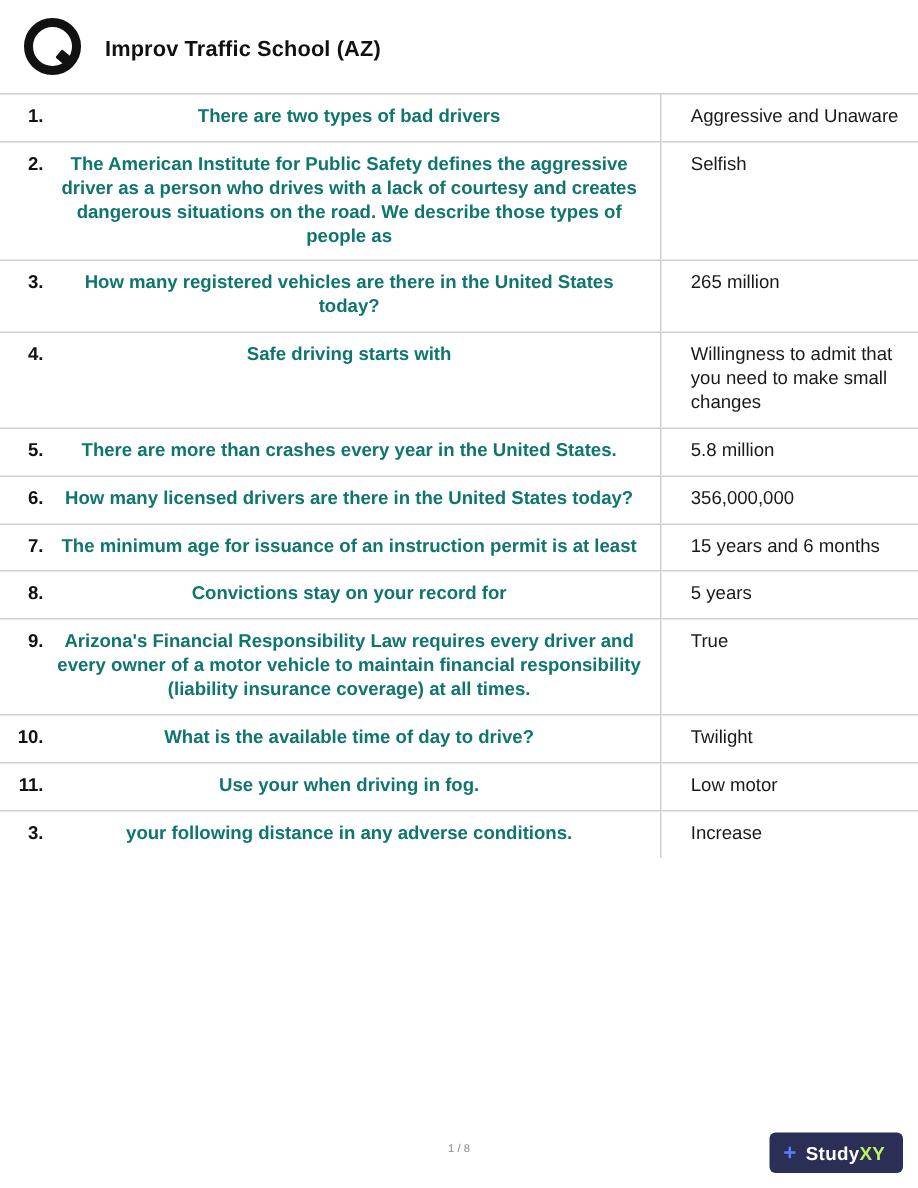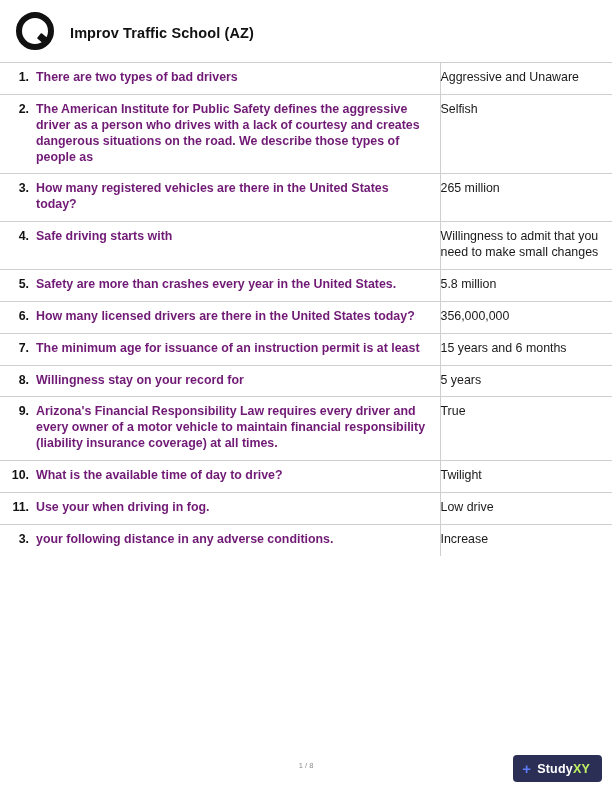--- a/index.html
+++ b/index.html
@@ -71,32 +71,33 @@
     font-size: 12.4px;
     color: #111;
     white-space: nowrap;
   }
   td.col-q {
     width: 406px;
     font-family: "Liberation Sans", sans-serif;
     font-weight: bold;
     font-size: 12.4px;
     line-height: 1.28;
-    color: #701a75;
+    color: #0f766e;
     padding-left: 2px;
     padding-right: 10px;
     border-right: 1px solid #cfcfcf;
+    text-align: center;
   }
   td.col-a {
     font-family: "Liberation Sans", sans-serif;
     font-weight: normal;
     font-size: 12.4px;
     line-height: 1.28;
     color: #1a1a1a;
-    padding-left: 0;
+    padding-left: 20px;
   }
 
   
   .page-number {
     position: absolute;
     left: 0;
     right: 0;
     bottom: 22px;
     text-align: center;
     font-family: "Liberation Sans", sans-serif;
@@ -161,52 +162,52 @@
         <td class="col-q">How many registered vehicles are there in the United States today?</td>
         <td class="col-a">265 million</td>
       </tr>
       <tr>
         <td class="col-num">4.</td>
         <td class="col-q">Safe driving starts with</td>
         <td class="col-a">Willingness to admit that you need to make small changes</td>
       </tr>
       <tr>
         <td class="col-num">5.</td>
-        <td class="col-q">Safety are more than crashes every year in the United States.</td>
+        <td class="col-q">There are more than crashes every year in the United States.</td>
         <td class="col-a">5.8 million</td>
       </tr>
       <tr>
         <td class="col-num">6.</td>
         <td class="col-q">How many licensed drivers are there in the United States today?</td>
         <td class="col-a">356,000,000</td>
       </tr>
       <tr>
         <td class="col-num">7.</td>
         <td class="col-q">The minimum age for issuance of an instruction permit is at least</td>
         <td class="col-a">15 years and 6 months</td>
       </tr>
       <tr>
         <td class="col-num">8.</td>
-        <td class="col-q">Willingness stay on your record for</td>
+        <td class="col-q">Convictions stay on your record for</td>
         <td class="col-a">5 years</td>
       </tr>
       <tr>
         <td class="col-num">9.</td>
         <td class="col-q">Arizona's Financial Responsibility Law requires every driver and every owner of a motor vehicle to maintain financial responsibility (liability insurance coverage) at all times.</td>
         <td class="col-a">True</td>
       </tr>
       <tr>
         <td class="col-num">10.</td>
         <td class="col-q">What is the available time of day to drive?</td>
         <td class="col-a">Twilight</td>
       </tr>
       <tr>
         <td class="col-num">11.</td>
         <td class="col-q">Use your when driving in fog.</td>
-        <td class="col-a">Low drive</td>
+        <td class="col-a">Low motor</td>
       </tr>
       <tr>
         <td class="col-num">3.</td>
         <td class="col-q">your following distance in any adverse conditions.</td>
         <td class="col-a">Increase</td>
       </tr>
     </tbody>
   </table>
 
   <div class="page-number">1 / 8</div>

